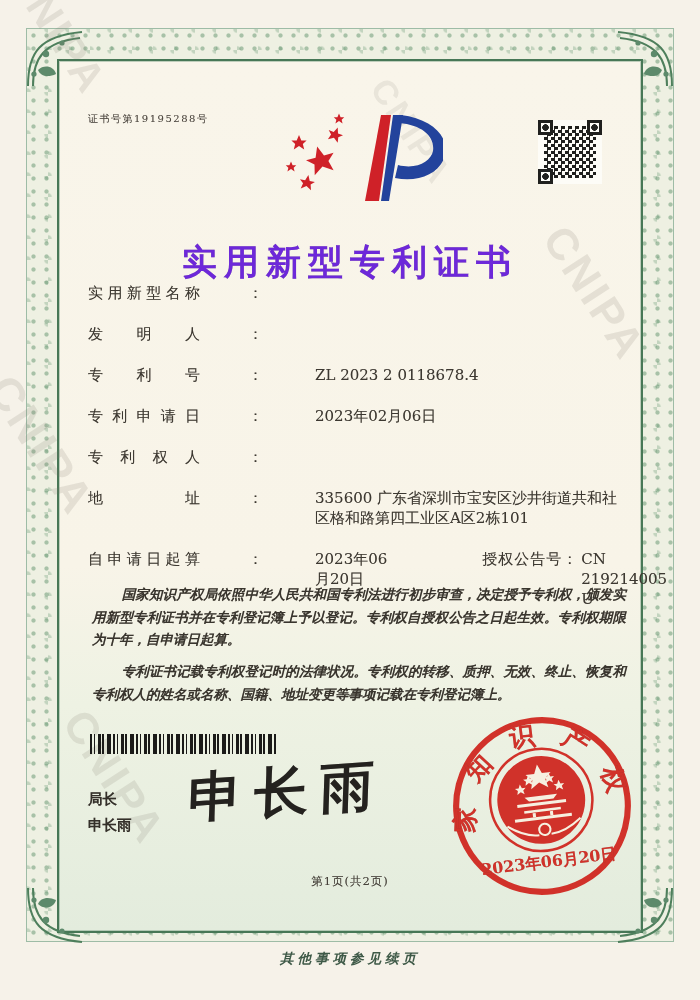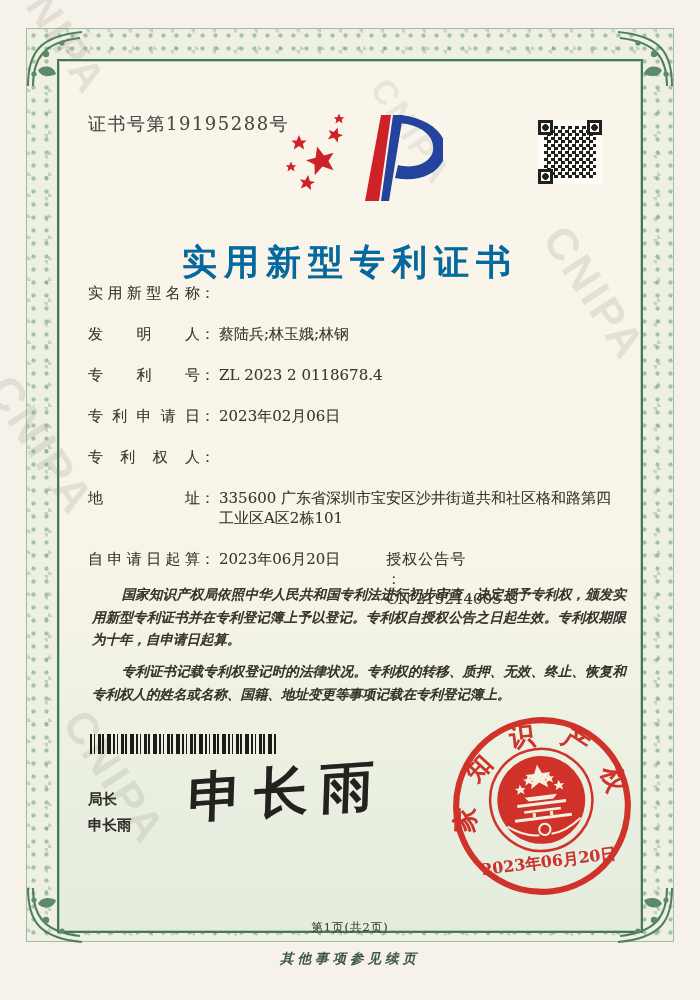--- a/index.html
+++ b/index.html
@@ -40,45 +40,45 @@
     transform:rotate(57deg);user-select:none;
   }
   .wm1{left:-14px;top:6px;font-size:42px;}
   .wm2{left:352px;top:112px;font-size:34px;color:rgba(125,118,106,.12);}
   .wm3{left:520px;top:268px;font-size:44px;}
   .wm4{left:-36px;top:418px;font-size:46px;}
   .wm5{left:40px;top:752px;font-size:44px;}
 
   
   .content{position:absolute;inset:0;z-index:3;color:#3c3831;text-shadow:0 0 .5px rgba(60,50,40,.35);}
-  .cert-number{position:absolute;left:88px;top:112px;font-size:18px;letter-spacing:1.5px;color:#4f4a43;}
+  .cert-number{position:absolute;left:88px;top:112px;font-size:10px;letter-spacing:1.5px;color:#4f4a43;}
   .logo{position:absolute;left:283px;top:108px;width:160px;height:102px;}
   .qr{position:absolute;left:538px;top:120px;width:64px;height:64px;background:#fdfcf7;padding:0;}
   .qr-inner{
     position:absolute;inset:6px;
     background:repeating-conic-gradient(#20201e 0% 25%, #fdfcf7 0% 50%) 0 0/7px 7px;
   }
   .finder{
     position:absolute;width:15px;height:15px;border:3px solid #20201e;box-sizing:border-box;
     background:radial-gradient(#20201e 3px, transparent 3.6px) center/100% 100% no-repeat #fdfcf7;
   }
   .finder.f-tl{left:0;top:0;} .finder.f-tr{right:0;top:0;} .finder.f-bl{left:0;bottom:0;}
 
   .title{
     position:absolute;left:0;right:0;top:216px;text-align:center;
-    font-size:35px;font-weight:700;letter-spacing:7px;color:#0369a1;
+    font-size:35px;font-weight:700;letter-spacing:7px;color:#6d28d9;
   }
 
   .fields{position:absolute;left:88px;top:283px;right:78px;font-size:15px;}
-  .row{display:flex;line-height:20px;margin-bottom:21px;}
+  .row{display:flex;line-height:20px;margin-bottom:21px;gap:48px;}
   .lbl{display:inline-block;width:112px;text-align-last:justify;flex:0 0 112px;color:#3c3831;}
   .colon{flex:0 0 auto;margin-right:4px;}
   .val{flex:1;}
   .row-grant{margin-top:5px;}
-  .grant-right{margin-left:46px;display:flex;flex-direction:column;}
+  .grant-right{margin-left:46px;display:flex;}
   .grant-right .lbl{width:auto;flex:0 0 auto;text-align-last:auto;letter-spacing:1px;}
 
   .paras{
     position:absolute;left:84px;right:74px;top:583px;
     font-size:13.5px;line-height:1.68;color:#39352e;font-style:italic;text-align:justify;
   }
   .paras p{margin:0 0 9px 8px;text-indent:2.2em;font-weight:bold;}
 
   .barcode{
     position:absolute;left:90px;top:734px;width:186px;height:20px;
@@ -93,21 +93,21 @@
   .sig-script{
     position:absolute;left:188px;top:756px;font-size:54px;font-weight:600;color:#24221f;
     letter-spacing:12px;transform:rotate(-4deg) skewX(-6deg);white-space:nowrap;
   }
 
   .seal{
     position:absolute;left:450px;top:714px;width:184px;height:184px;
     transform:rotate(-7deg);mix-blend-mode:multiply;opacity:.95;
   }
 
-  .page-num{position:absolute;left:0;right:0;top:920px;text-align:center;font-size:11.5px;color:#45413a;letter-spacing:1px;}
+  .page-num{position:absolute;left:0;right:0;top:874px;text-align:center;font-size:11.5px;color:#45413a;letter-spacing:1px;}
   .bottom-note{
     position:absolute;left:0;right:0;top:950px;text-align:center;z-index:3;
     font-size:13.5px;color:#3e5947;letter-spacing:4px;font-style:italic;font-weight:600;
   }
 </style>
 </head>
 <body>
 
 <div class="page">
 
@@ -192,21 +192,20 @@
     <h1 class="title">实用新型专利证书</h1>
 
     <div class="fields">
       <div class="row">
         <span class="lbl">实用新型名称</span>
           <span class="colon">：</span>
       </div>
       <div class="row">
         <span class="lbl">发明人</span>
           <span class="colon">：</span>
-        <span class="val">蔡陆兵;林玉娥;林钢</span>
       </div>
       <div class="row">
         <span class="lbl">专利号</span>
           <span class="colon">：</span>
         <span class="val">ZL 2023 2 0118678.4</span>
       </div>
       <div class="row">
         <span class="lbl">专利申请日</span>
           <span class="colon">：</span>
         <span class="val">2023年02月06日</span>

